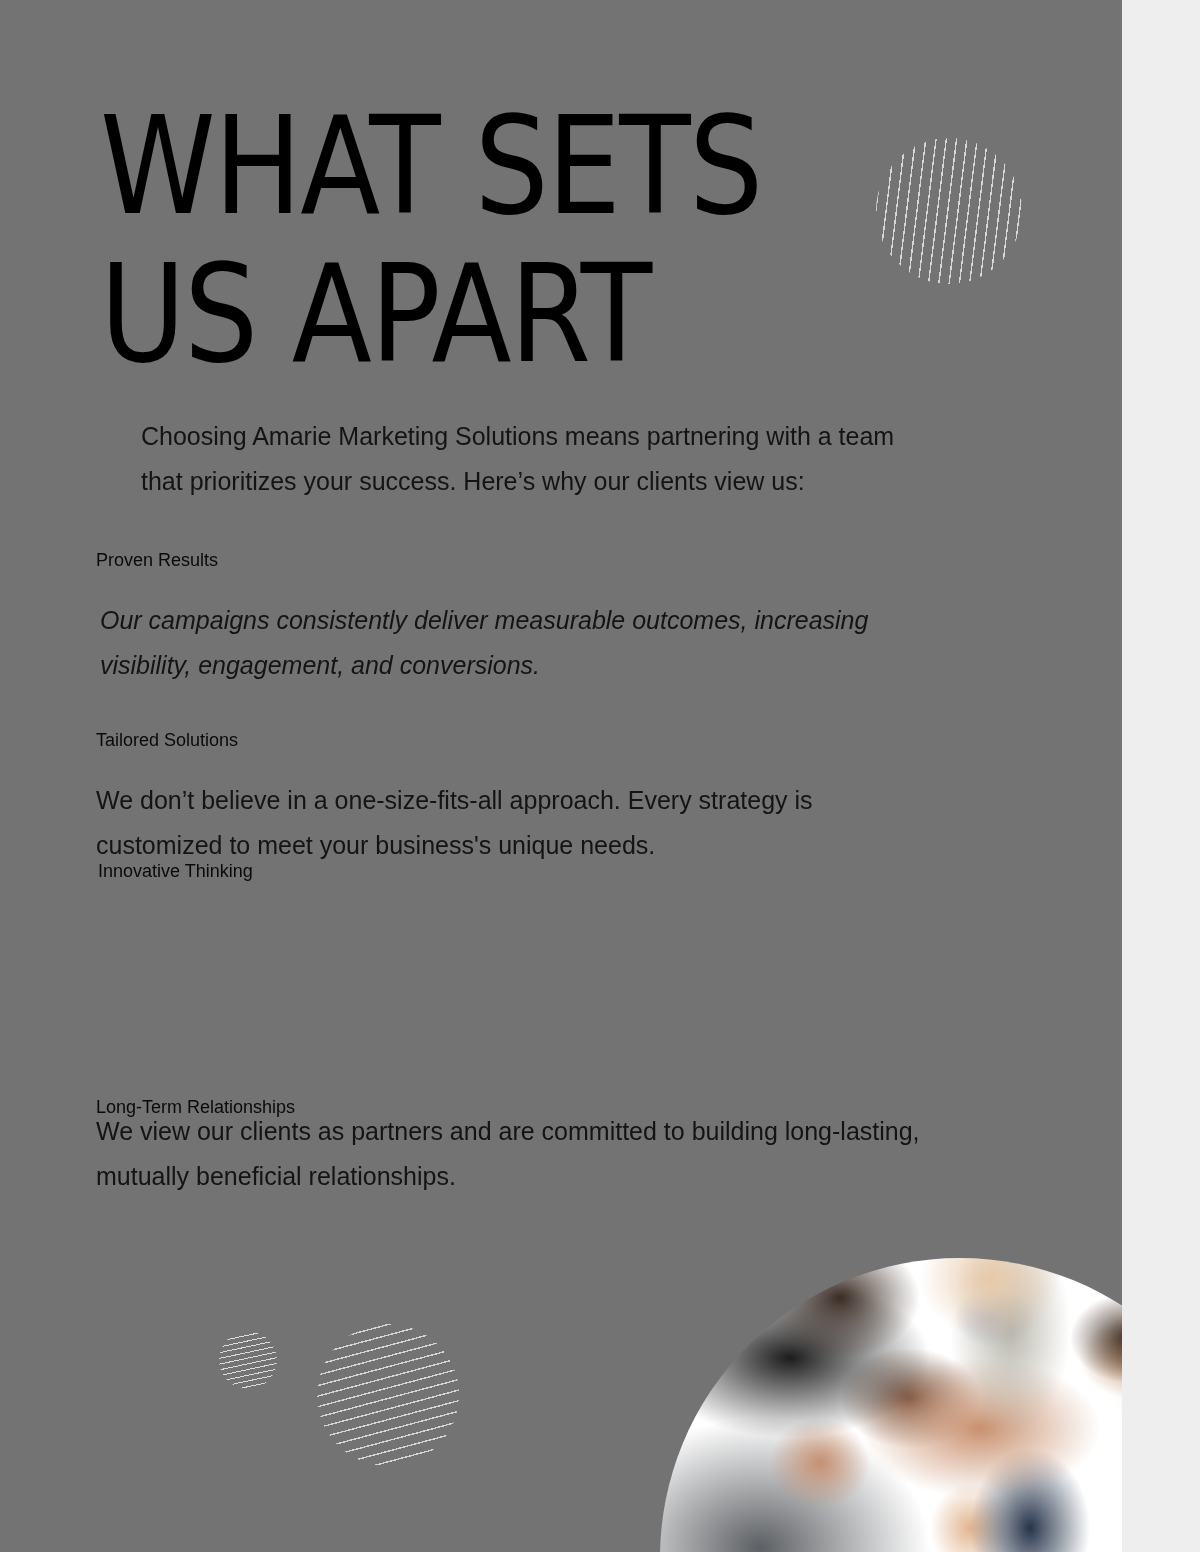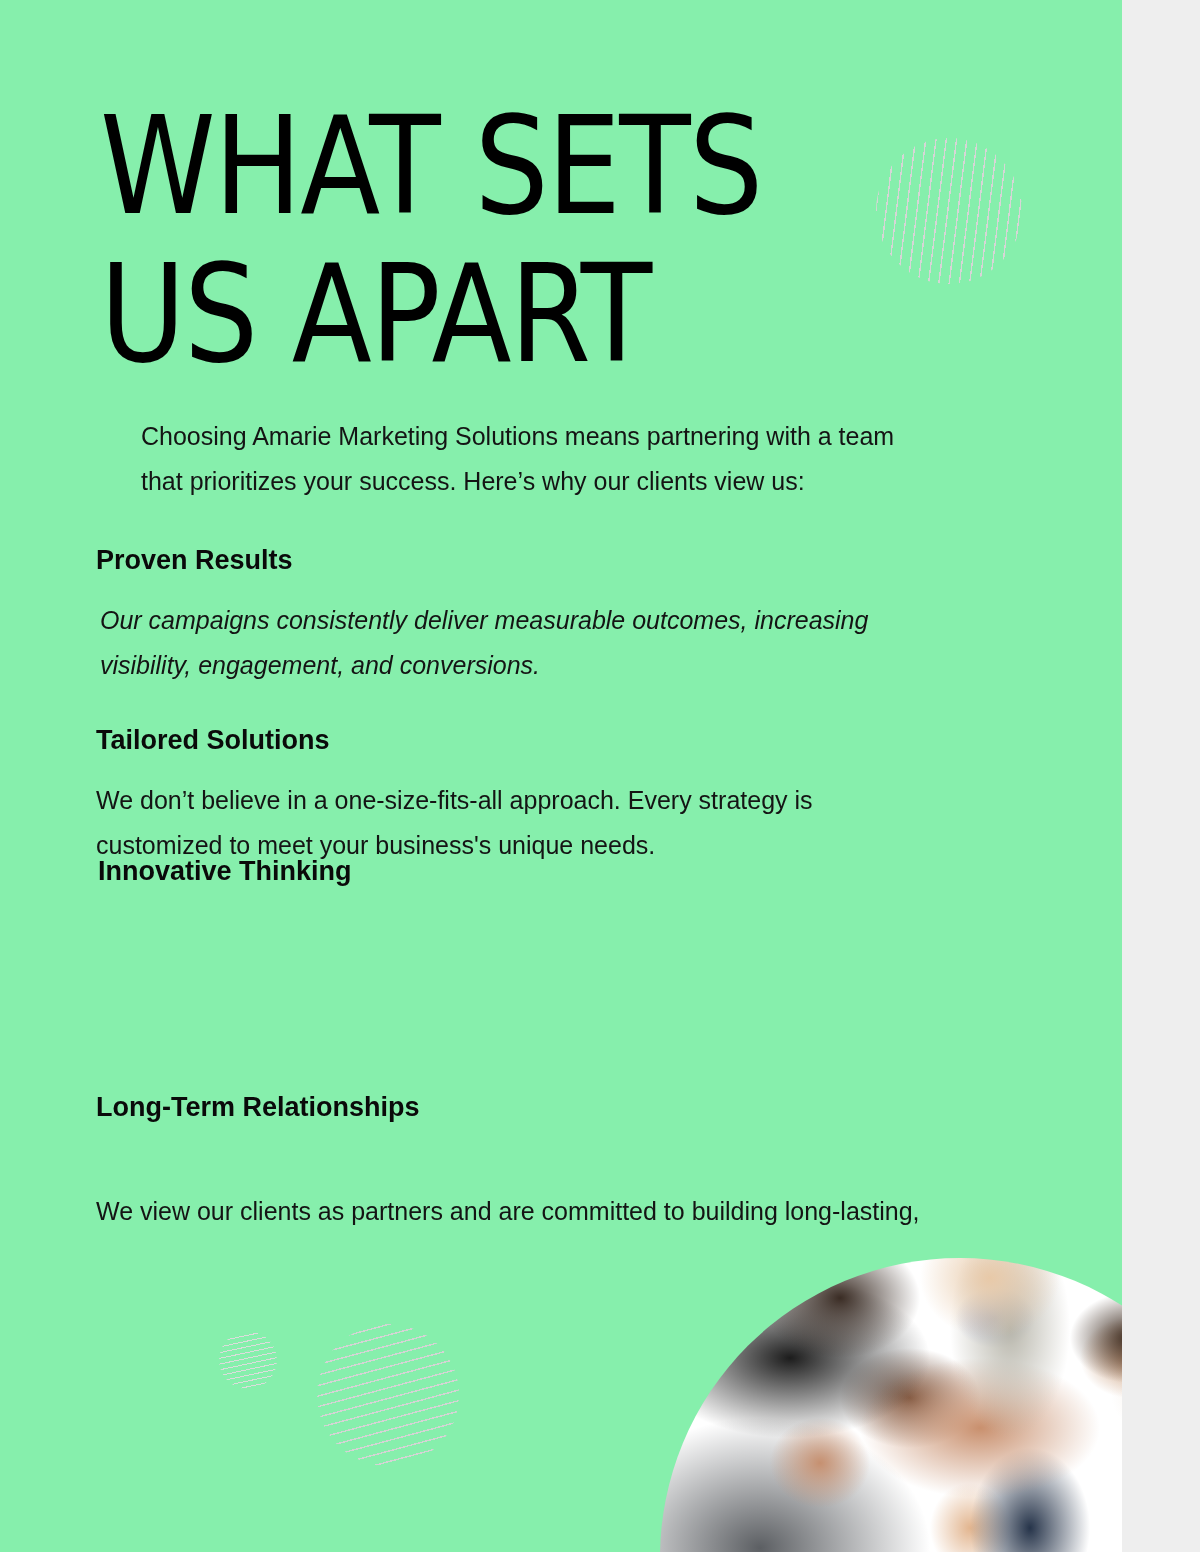--- a/index.html
+++ b/index.html
@@ -1,39 +1,39 @@
 <!DOCTYPE html>
 <html><head>
   <meta charset="utf-8">
   <style>
     * { box-sizing: border-box; margin: 0; padding: 0; }
     html, body { width: 1200px; height: 1552px; background: #ffffff; overflow: hidden; }
     body { position: relative; font-family: "Liberation Sans", sans-serif; color: #111111; }
 
-    .page { position: absolute; left: 0; top: 0; width: 1122px; height: 1552px; background: #86efac; overflow: hidden; }
+    .page { position: absolute; left: 0; top: 0; width: 1122px; height: 1552px; background: #737373; overflow: hidden; }
     .side-strip { position: absolute; left: 1122px; top: 0; width: 78px; height: 1552px; background: #eeeeee; }
 
     .title {
       position: absolute; left: 100px; top: 92px;
       font-family: "DejaVu Sans", sans-serif;
       font-weight: 400; font-size: 136px; line-height: 148px;
       letter-spacing: -2px; color: #000000;
       transform: scaleX(0.86); transform-origin: left top;
       white-space: nowrap;
     }
     .title span { display: block; }
 
     .intro {
       position: absolute; left: 100px; top: 414px; width: 900px;
       font-size: 25px; line-height: 45px; color: #141414; margin-left: 41px;
     }
     .intro span { display: block; white-space: nowrap; }
 
     .feature-h {
-      position: absolute; font-weight: 700; font-size: 27px; line-height: 36px; color: #0a0a0a;
+      position: absolute; font-weight: 400; font-size: 18px; line-height: 36px; color: #0a0a0a;
       white-space: nowrap;
     }
     .feature-p {
       position: absolute; font-size: 25px; line-height: 45px; color: #141414;
     }
     .feature-p span { display: block; white-space: nowrap; }
 
     .stripe-circle { position: absolute; border-radius: 50%; }
     .stripe-vert {
       background: repeating-linear-gradient(97deg, transparent 0 8px, #d6d6d6 8px 9.4px, transparent 9.4px 10.2px);
@@ -91,22 +91,23 @@
 
   <h2 class="feature-h" style="left:96px; top:722px;">Tailored Solutions</h2>
   <p class="feature-p" style="left:96px; top:778px;">
     <span>We don’t believe in a one-size-fits-all approach. Every strategy is</span>
     <span>customized to meet your business's unique needs.</span>
   </p>
 
   <h2 class="feature-h" style="left:98px; top:853px;text-align:center;">Innovative Thinking</h2>
 
   <h2 class="feature-h" style="left:96px; top:1089px;">Long-Term Relationships</h2>
-  <p class="feature-p" style="left:96px; top:1189px;">
+  <p class="feature-p" style="left:96px; top:1109px;">
     <span>We view our clients as partners and are committed to building long-lasting,</span>
+    <span>mutually beneficial relationships.</span>
   </p>
 
   <div class="stripe-circle stripe-horiz-small" style="left:219px; top:1331px; width:58px; height:58px;"></div>
   <div class="stripe-circle stripe-horiz" style="left:317px; top:1324px; width:142px; height:142px;"></div>
 
   <div class="photo"></div>
 </div>
 
 <div class="side-strip"></div>
 

